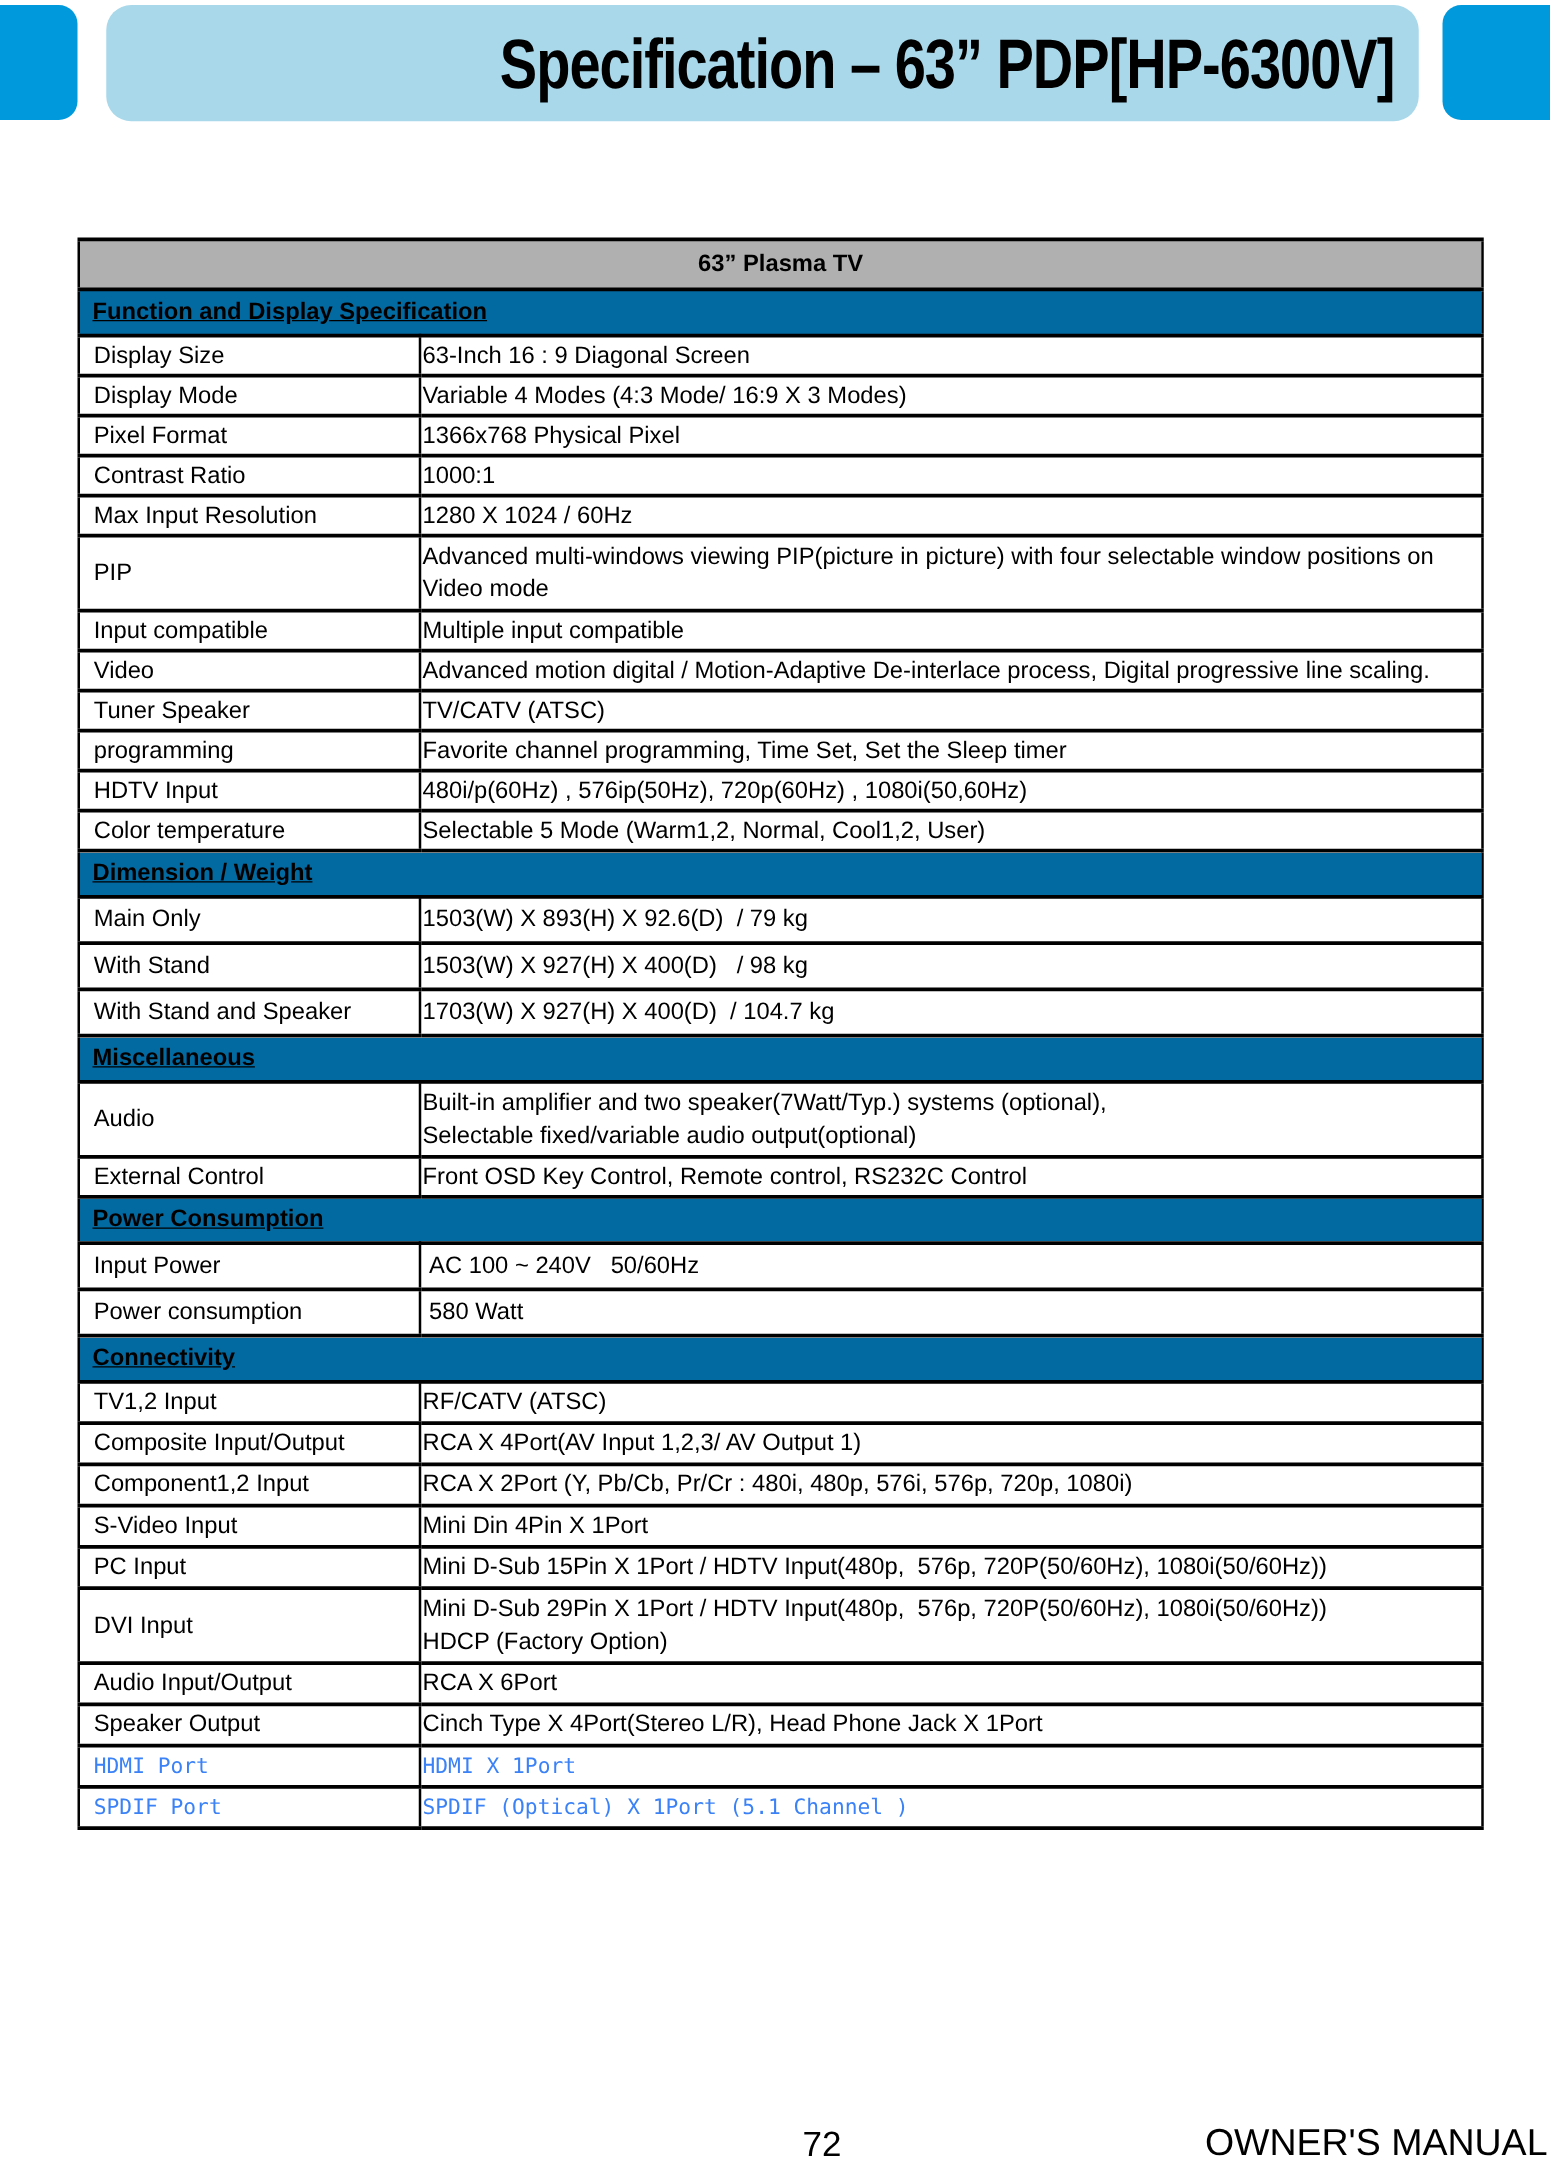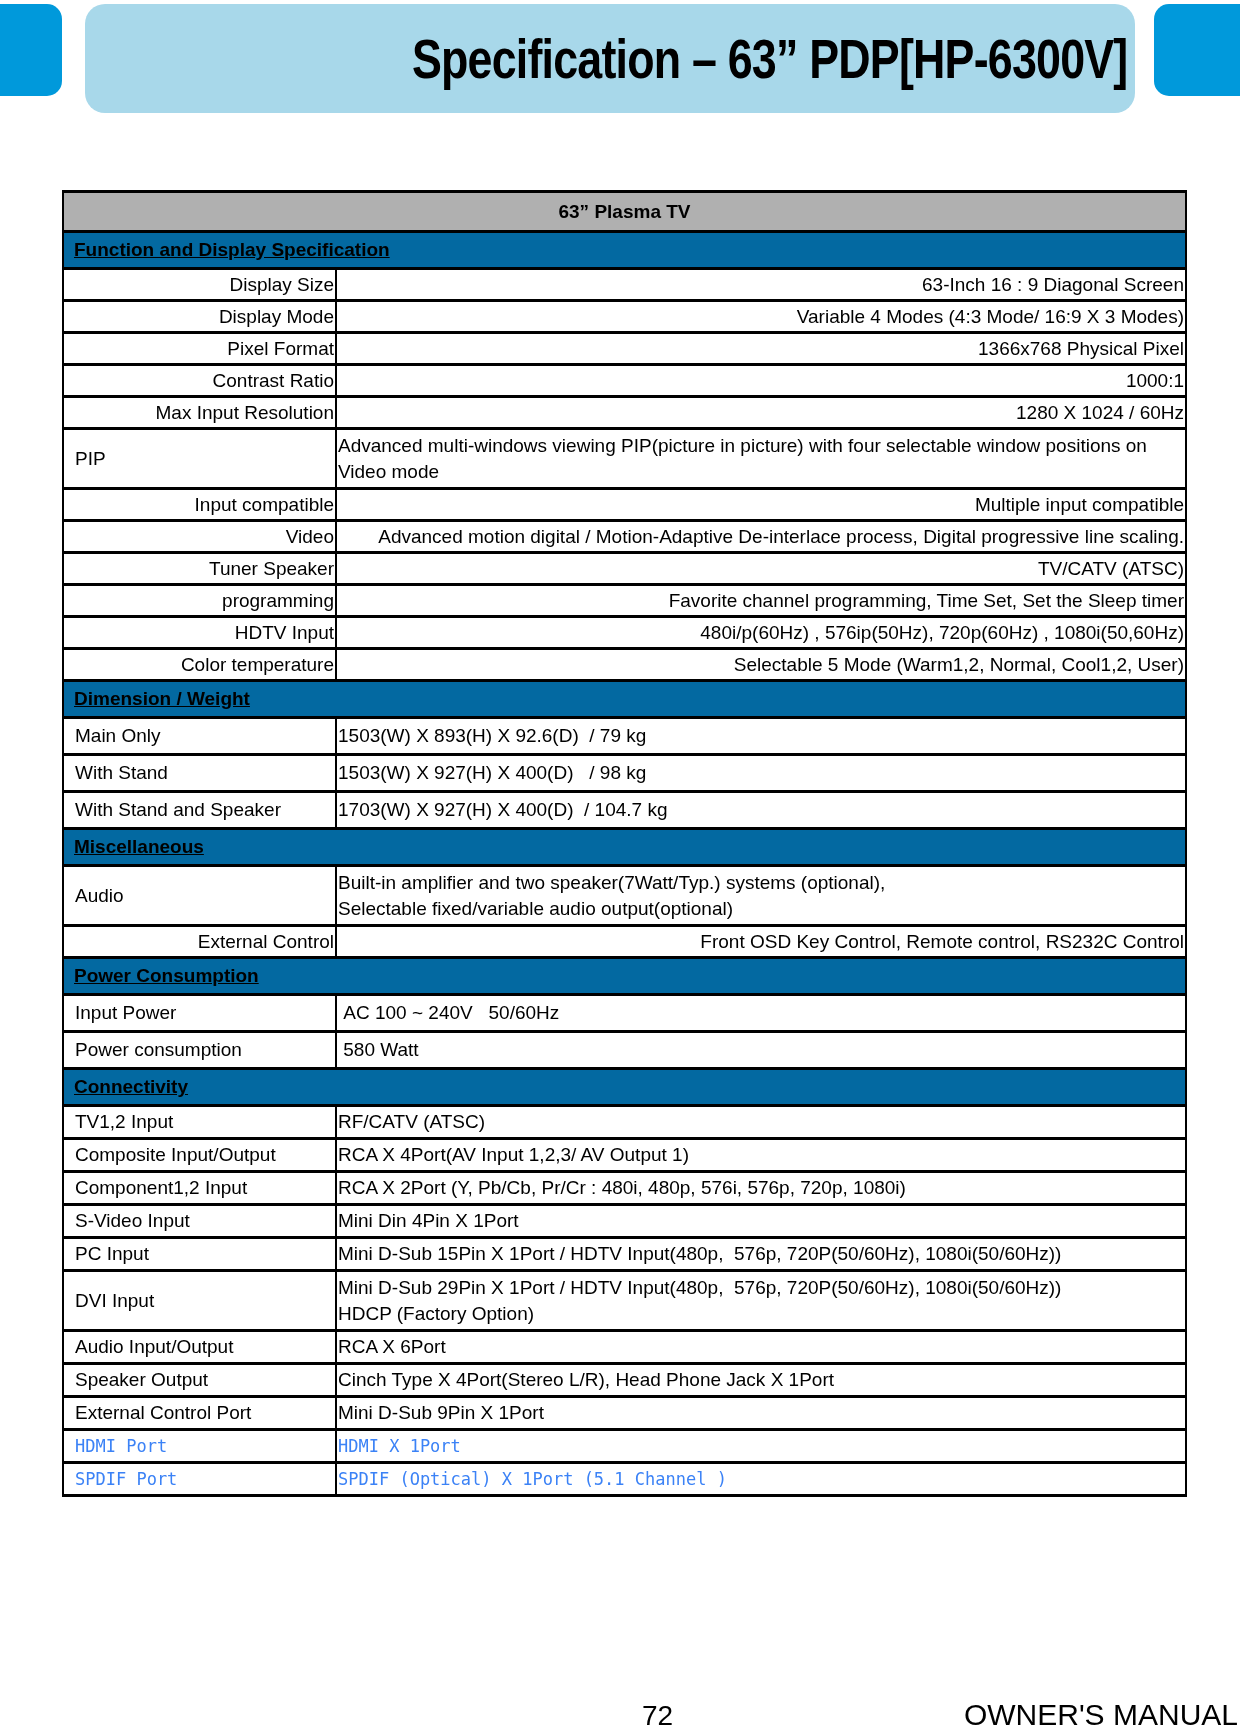--- a/index.html
+++ b/index.html
@@ -6,23 +6,23 @@
   body{
     width:1240px;height:1730px;position:relative;background:#ffffff;
     font-family:"Liberation Sans",sans-serif;color:#000;overflow:hidden;
   }
   
   .title-bar{position:absolute;left:0;top:0;width:1240px;height:100px;}
   .tab{position:absolute;top:4px;height:92px;background:#0099db;border-radius:15px;}
   .tab-left{left:-14px;width:76px;}
   .tab-right{left:1154px;width:100px;}
   .title-box{
-    position:absolute;left:85px;top:4px;width:1050px;height:109px;
+    position:absolute;left:85px;top:4px;width:1050px;height:93px;
     background:#a8d8ea;border-radius:20px;
-    display:flex;align-items:center;justify-content:flex-end;padding-right:8px;box-sizing:border-box;
+    display:flex;align-items:center;justify-content:flex-end;padding-right:20px;box-sizing:border-box;
   }
   .title-text{
     font-weight:bold;font-size:56px;white-space:nowrap;letter-spacing:-1px;
     transform:scaleX(0.8);transform-origin:100% 50%;
   }
   
   table.spec{
     position:absolute;left:62px;top:190px;width:1125px;
     border-collapse:collapse;table-layout:fixed;
   }
@@ -33,21 +33,21 @@
   td.thead{
     background:#b0b0b0;border:0;border-bottom:4px solid #000;
     text-align:center;font-weight:bold;font-size:22px;
   }
   td.section{
     background:#0369a1;font-weight:bold;font-size:21px;
     border-top-width:4px;border-bottom-width:4px;padding-left:10px;text-decoration:underline;
   }
   td.lbl{padding-left:11px;}
   td.val{white-space:pre-wrap;line-height:1.35;}
-  tr.hA{height:40px;} tr.hB{height:37px;} tr.hC{height:32px;text-align:right;}
+  tr.hA{height:40px;} tr.hB{height:37px;} tr.hC{height:32px;}
   tr.hD{height:33px;} tr.hE{height:60px;}
   tr.alt td{font-family:"DejaVu Sans Mono",monospace;font-size:17px;color:#3b82f6;}
   
   .pagenum{position:absolute;left:642px;top:1700px;font-size:28px;}
   .manual{position:absolute;right:2px;top:1698px;font-size:30px;white-space:nowrap;}
 </style>
 </head>
 <body>
 
 <div class="title-bar">
@@ -191,24 +191,20 @@
 HDCP (Factory Option)</td>
   </tr>
   <tr class="hD">
     <td class="lbl">Audio Input/Output</td>
     <td class="val">RCA X 6Port</td>
   </tr>
   <tr class="hD">
     <td class="lbl">Speaker Output</td>
     <td class="val">Cinch Type X 4Port(Stereo L/R), Head Phone Jack X 1Port</td>
   </tr>
-  <tr class="hD">
-    <td class="lbl">External Control Port</td>
-    <td class="val">Mini D-Sub 9Pin X 1Port</td>
-  </tr>
   <tr class="hD alt">
     <td class="lbl">HDMI Port</td>
     <td class="val">HDMI X 1Port</td>
   </tr>
   <tr class="hD alt">
     <td class="lbl">SPDIF Port</td>
     <td class="val">SPDIF (Optical) X 1Port (5.1 Channel )</td>
   </tr>
   </tbody>
 </table>

